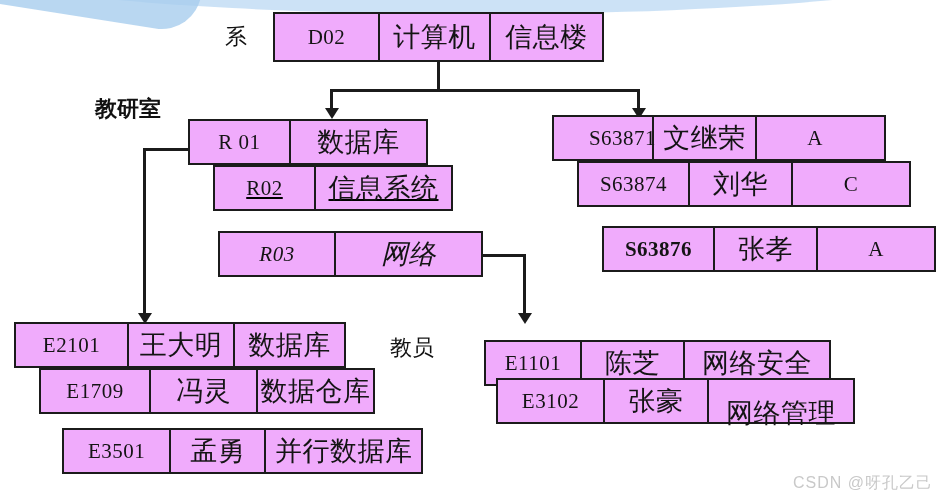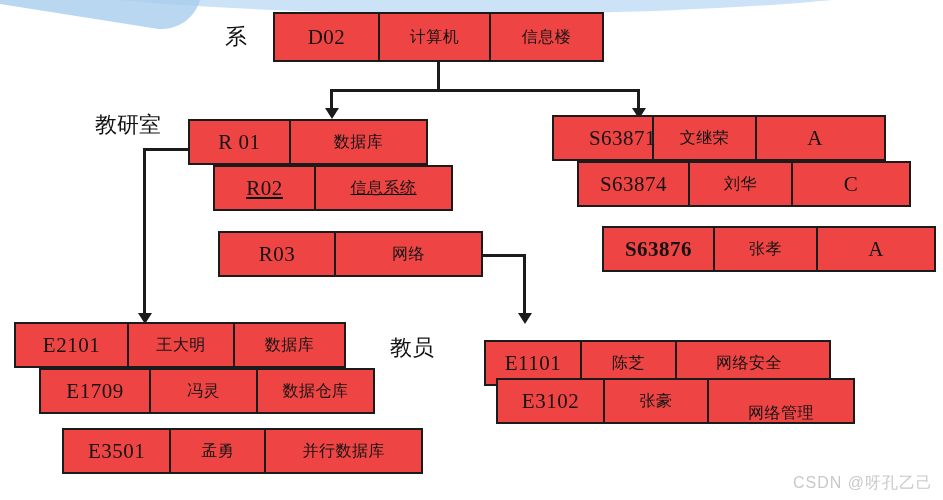--- a/index.html
+++ b/index.html
@@ -31,36 +31,36 @@
     opacity:.8;
     border-bottom-right-radius:40px;
   }
 
   
   .rec{
     position:absolute;
     display:flex;
     box-sizing:border-box;
     border:2px solid #1b1b1b;
-    background:#ef4444;
+    background:#f0abfc;
     height:46px;
   }
   .cell{
     box-sizing:border-box;
     display:flex;
     align-items:center;
     justify-content:center;
     border-right:2px solid #1b1b1b;
     font-size:21px;
     color:#141414;
     white-space:nowrap;
     letter-spacing:.5px;
   }
   .cell:last-child{border-right:none;}
-  .cell.cjk{font-size:16px;}
+  .cell.cjk{font-size:27px;}
 
   
   .lbl{
     position:absolute;
     font-size:22px;
     color:#111;
     white-space:nowrap;
   }
 
   
@@ -100,33 +100,33 @@
     <div class="cell cjk" style="width:111px;">信息楼</div>
   </div>
 
   <div class="ln vl" style="left:437px;top:62px;height:29px;"></div>
   <div class="ln hl" style="left:330px;top:89px;width:310px;"></div>
   <div class="ln vl" style="left:330px;top:89px;height:22px;"></div>
   <div class="arrow" style="left:325px;top:108px;"></div>
   <div class="ln vl" style="left:637px;top:89px;height:22px;"></div>
   <div class="arrow" style="left:632px;top:108px;"></div>
 
-  <div class="lbl" style="left:95px;top:110px;">教研室</div>
+  <div class="lbl" style="left:95px;top:94px;font-weight:bold;">教研室</div>
 
   <div class="rec" style="left:188px;top:119px;width:240px;">
     <div class="cell" style="width:101px;">R 01</div>
     <div class="cell cjk" style="width:135px;">数据库</div>
   </div>
 
   <div class="rec" style="left:213px;top:165px;width:240px;text-decoration:underline;">
     <div class="cell" style="width:101px;">R02</div>
     <div class="cell cjk" style="width:135px;">信息系统</div>
   </div>
 
-  <div class="rec" style="left:218px;top:231px;width:265px;">
+  <div class="rec" style="left:218px;top:231px;width:265px;font-style:italic;">
     <div class="cell" style="width:116px;">R03</div>
     <div class="cell cjk" style="width:145px;">网络</div>
   </div>
 
   <div class="ln hl" style="left:143px;top:148px;width:47px;"></div>
   <div class="ln vl" style="left:143px;top:148px;height:168px;"></div>
   <div class="arrow" style="left:138px;top:313px;"></div>
 
   <div class="ln hl" style="left:481px;top:254px;width:45px;"></div>
   <div class="ln vl" style="left:523px;top:254px;height:62px;"></div>
@@ -165,21 +165,21 @@
   <div class="rec" style="left:62px;top:428px;width:361px;">
     <div class="cell" style="width:108px;">E3501</div>
     <div class="cell cjk" style="width:96px;">孟勇</div>
     <div class="cell cjk" style="width:156px;">并行数据库</div>
   </div>
 
   <div class="lbl" style="left:390px;top:333px;">教员</div>
 
   <div class="rec" style="left:484px;top:340px;width:347px;">
     <div class="cell" style="width:96px;">E1101</div>
-    <div class="cell cjk" style="width:95px;">陈芝</div>
+    <div class="cell cjk" style="width:103px;">陈芝</div>
     <div class="cell cjk" style="width:144px;">网络安全</div>
   </div>
 
   <div class="rec" style="left:496px;top:378px;width:359px;">
     <div class="cell" style="width:107px;">E3102</div>
     <div class="cell cjk" style="width:104px;">张豪</div>
     <div class="cell cjk" style="width:144px;margin-top:24px;">网络管理</div>
   </div>
 
   <div class="wm">CSDN @呀孔乙己</div>

